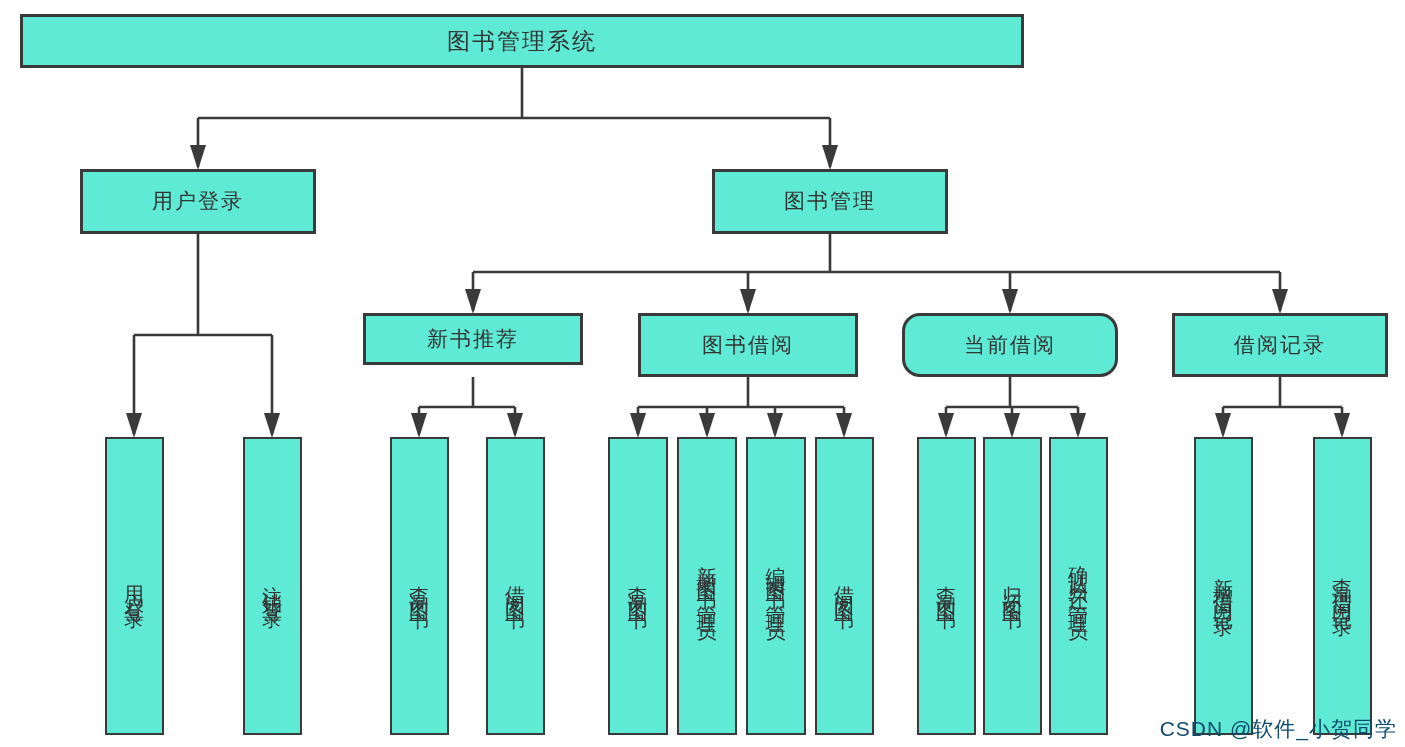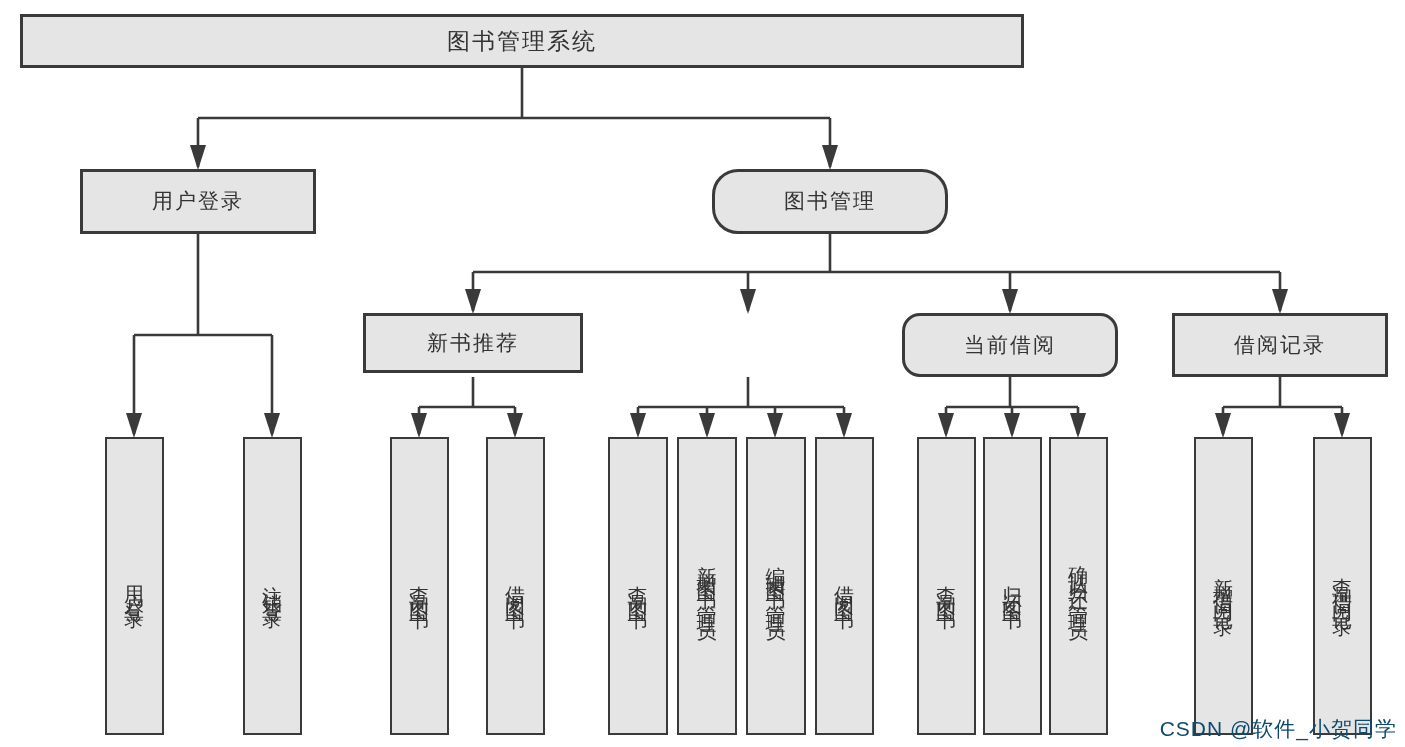--- a/index.html
+++ b/index.html
@@ -26,21 +26,21 @@
     position: absolute;
     left: 0; top: 0;
     width: 1405px;
     height: 747px;
     z-index: 2;
     pointer-events: none;
   }
   .node {
     position: absolute;
     box-sizing: border-box;
-    background: #e5e5e5;
+    background: #5eead4;
     border: 3px solid #3a3a3a;
     display: flex;
     align-items: center;
     justify-content: center;
     text-align: center;
   }
   .node span {
     display: block;
     line-height: 1.25;
   }
@@ -123,25 +123,28 @@
       <polygon points="1215,413 1231,413 1223,438" fill="#3a3a3a"></polygon>
       <polygon points="1334,413 1350,413 1342,438" fill="#3a3a3a"></polygon>
     </svg>
   <div id="node-layer">
       <div class="node lv1" style="left: 20px; top: 14px; width: 1004px; height: 54px; border-color: rgb(58, 58, 58); color: rgb(51, 51, 51);">
         <span>图书管理系统</span>
       </div>
       <div class="node lv2" style="left: 80px; top: 169px; width: 236px; height: 65px; border-color: rgb(58, 58, 58); color: rgb(51, 51, 51);">
         <span>用户登录</span>
       </div>
-      <div class="node lv2" style="left: 712px; top: 169px; width: 236px; height: 65px; border-color: rgb(58, 58, 58); color: rgb(51, 51, 51); border-radius: 26px;">
+      <div class="node lv2" style="left: 712px; top: 169px; width: 236px; height: 65px; border-color: rgb(58, 58, 58); color: rgb(51, 51, 51);">
         <span>图书管理</span>
       </div>
-      <div class="node lv3" style="left: 363px; top: 313px; width: 220px; height: 60px; border-color: rgb(58, 58, 58); color: rgb(51, 51, 51);">
+      <div class="node lv3" style="left: 363px; top: 313px; width: 220px; height: 52px; border-color: rgb(58, 58, 58); color: rgb(51, 51, 51);">
         <span>新书推荐</span>
+      </div>
+      <div class="node lv3" style="left: 638px; top: 313px; width: 220px; height: 64px; border-color: rgb(58, 58, 58); color: rgb(51, 51, 51);">
+        <span>图书借阅</span>
       </div>
       <div class="node lv3" style="left: 902px; top: 313px; width: 216px; height: 64px; border-color: rgb(58, 58, 58); color: rgb(51, 51, 51); border-radius: 18px;">
         <span>当前借阅</span>
       </div>
       <div class="node lv3" style="left: 1172px; top: 313px; width: 216px; height: 64px; border-color: rgb(58, 58, 58); color: rgb(51, 51, 51);">
         <span>借阅记录</span>
       </div>
       <div class="node lv4 vert" style="left: 105px; top: 437px; width: 59px; height: 298px; border-color: rgb(58, 58, 58); color: rgb(51, 51, 51);">
         <span>用户登录</span>
       </div>

